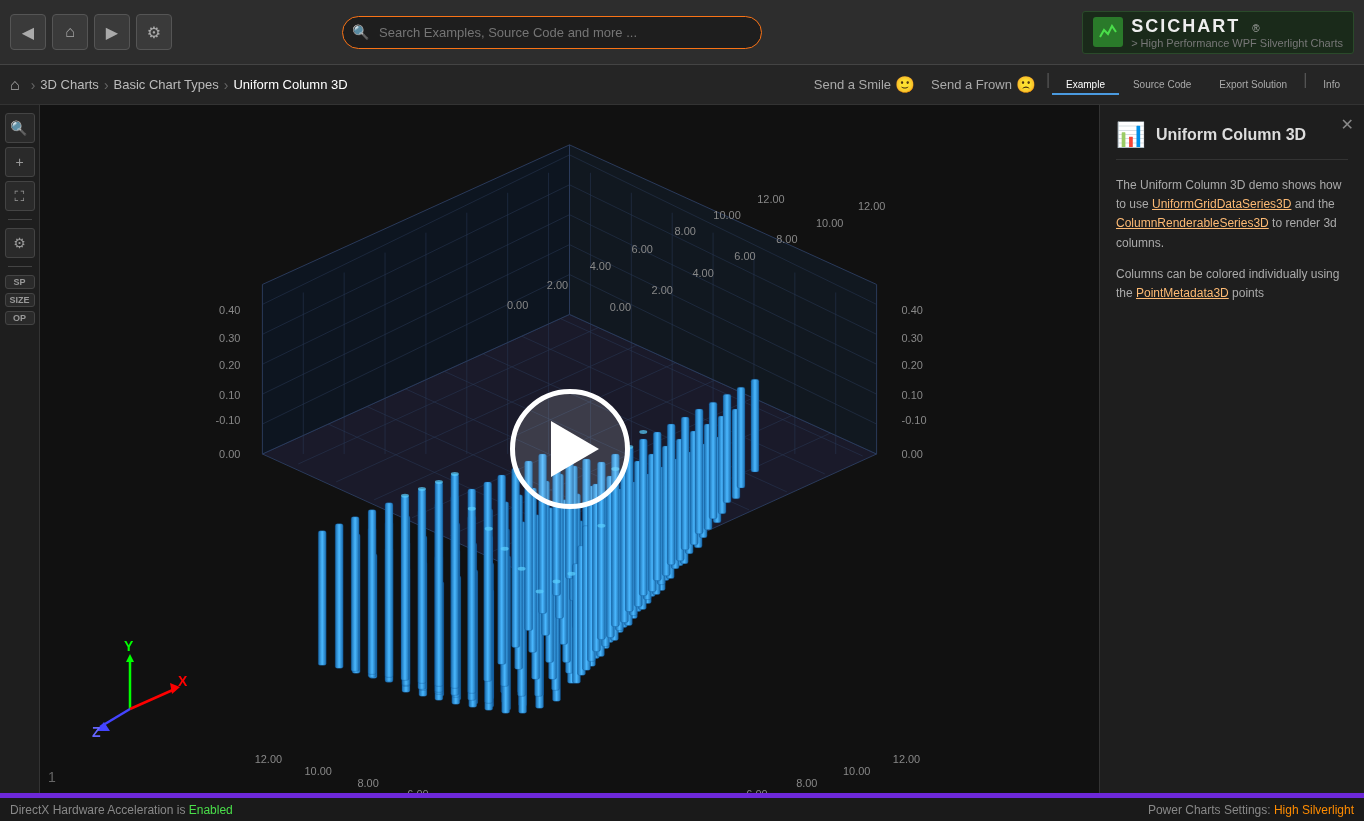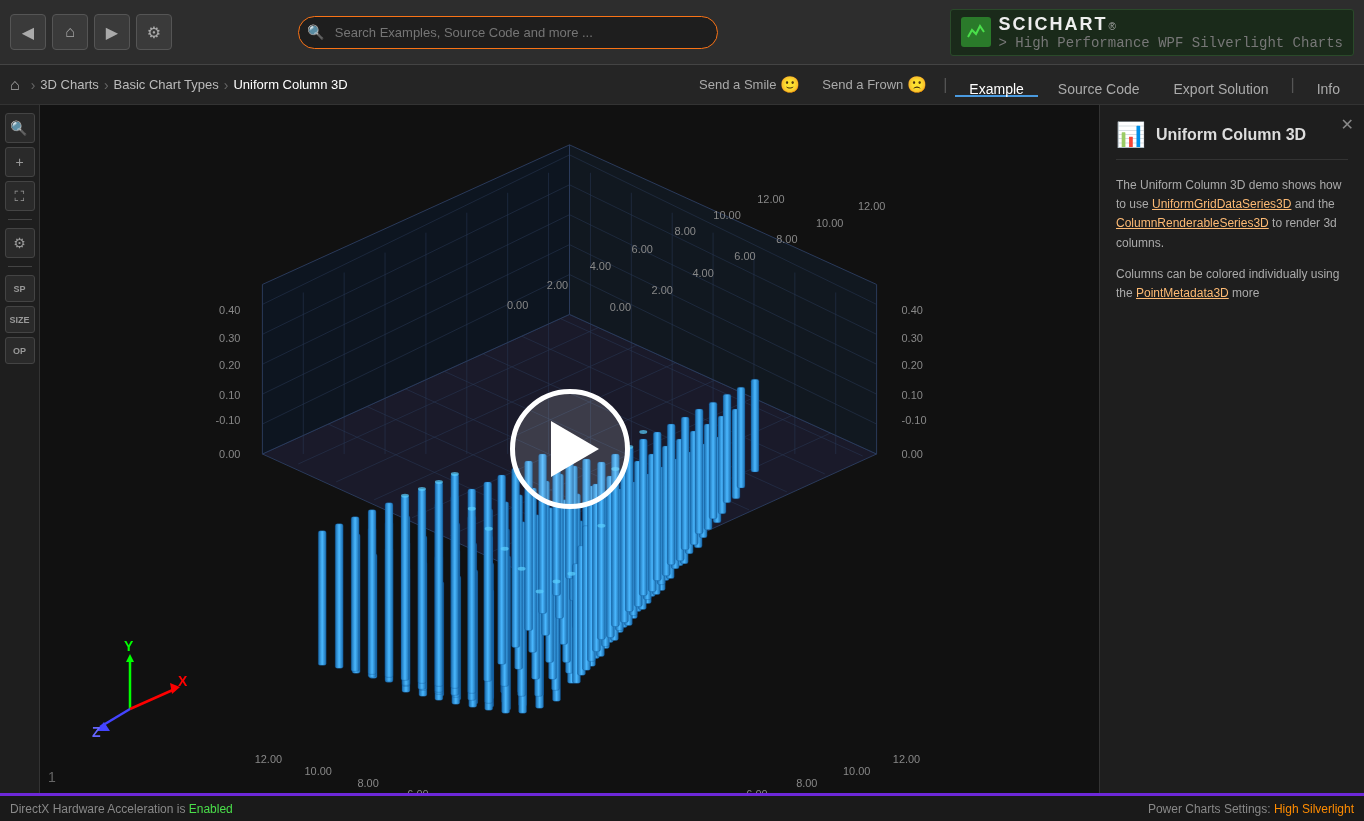--- a/index.html
+++ b/index.html
@@ -79,37 +79,37 @@
       gap: 0;
     }
     .bc-home {
       color: #aaa; font-size: 16px; margin-right: 6px; cursor: pointer;
     }
     .bc-sep { color: #666; margin: 0 5px; font-size: 14px; }
     .bc-item { color: #bbb; font-size: 13px; cursor: pointer; text-align: center; }
     .bc-item.active { color: #fff; }
     .bc-spacer { flex: 1; }
     .action-btns {
-      display: flex; align-items: center; gap: 6px;
+      display: flex; 
     }
     .action-btn {
       background: transparent;
       border: none;
       color: #aaa;
       font-size: 13px;
       cursor: pointer;
       display: flex; align-items: center; gap: 4px;
       padding: 4px 8px;
       border-radius: 3px;
     }
     .tab-btn {
       background: transparent;
       border: none;
       color: #aaa;
-      font-size: 14px;
+      font-size: 10px;
       cursor: pointer;
       padding: 8px 14px;
       border-bottom: 2px solid transparent;
       height: 24px;
     }
     .tab-btn.active { color: #fff; border-bottom: 2px solid #4a9adf; }
     .tab-divider { color: #555; padding: 0 2px; }
 
     
     .main-content {
@@ -133,21 +133,21 @@
       background: #2a2a2a;
       border: 1px solid #444;
       border-radius: 3px;
       color: #999;
       display: flex; align-items: center; justify-content: center;
       cursor: pointer;
       font-size: 14px;
     }
     .sidebar-divider { width: 24px; height: 1px; background: #444; margin: 4px 0; }
     .sidebar-text-btn {
-      width: 30px; height: 27px;
+      width: 30px; height: 14px;
       background: #2a2a2a;
       border: 1px solid #444;
       border-radius: 3px;
       color: #999;
       font-size: 9px;
       font-weight: bold;
       display: flex; align-items: center; justify-content: center;
       cursor: pointer;
     }
 
@@ -186,21 +186,21 @@
       bottom: 8px; left: 8px;
       color: #666; font-size: 14px;
     }
 
     
     .status-bar {
       background: #1a1a1a;
       height: 28px;
       display: flex; align-items: center;
       padding: 8px 10px;
-      border-top: 3px solid #6d28d9;
+      border-top: 5px solid #6d28d9;
       font-size: 12px;
       color: #888;
       justify-content: space-between;
     }
     .status-enabled { color: #4adf4a; }
     .status-high-perf { color: #ff8c00; }
 
     
     .info-panel {
       width: 265px;
@@ -257,25 +257,25 @@
   </div>
 
   <div class="logo-area">
     <div class="logo-box">
       <div class="logo-icon">
         <svg width="20" height="20" viewBox="0 0 20 20">
           <polyline points="2,15 6,8 10,12 14,4 18,10" stroke="#4adf4a" stroke-width="2" fill="none"></polyline>
         </svg>
       </div>
       <div>
-        <div style="display:flex;align-items:baseline;gap:1px;">
+        <div style="display:flex;align-items:baseline;gap:12px;">
           <span style="font-size:18px;font-weight:900;color:#eee;letter-spacing:2px;">SCICHART</span>
           <span style="font-size:10px;color:#aaa;">®</span>
         </div>
-        <div style="font-size:14px;color:#777;font-family:Liberation Mono, monospace;">&gt; High Performance WPF Silverlight Charts</div>
+        <div style="font-size:11px;color:#777;">&gt; High Performance WPF Silverlight Charts</div>
       </div>
     </div>
   </div>
 </div>
 
 <div class="breadcrumb-bar">
   <span class="bc-home">⌂</span>
   <span class="bc-sep">›</span>
   <span class="bc-item">3D Charts</span>
   <span class="bc-sep">›</span>
@@ -640,21 +640,21 @@
       <span class="info-title">Uniform Column 3D</span>
       <button class="close-btn">✕</button>
     </div>
 
     <p class="info-text">
       <span>The Uniform Column 3D demo shows how to use </span><span class="info-link">UniformGridDataSeries3D</span><span> and the </span><span class="info-link">ColumnRenderableSeries3D</span><span> to render 3d columns.</span>
     </p>
 
 
     <p class="info-text">
-      <span>Columns can be colored individually using the </span><span class="info-link">PointMetadata3D</span><span> more</span>
+      <span>Columns can be colored individually using the </span><span class="info-link">PointMetadata3D</span><span> points</span>
     </p>
   </div>
 
 </div>
 
 <div class="status-bar">
   <div>
     <span>DirectX Hardware Acceleration is </span>
     <span class="status-enabled">Enabled</span>
   </div>

